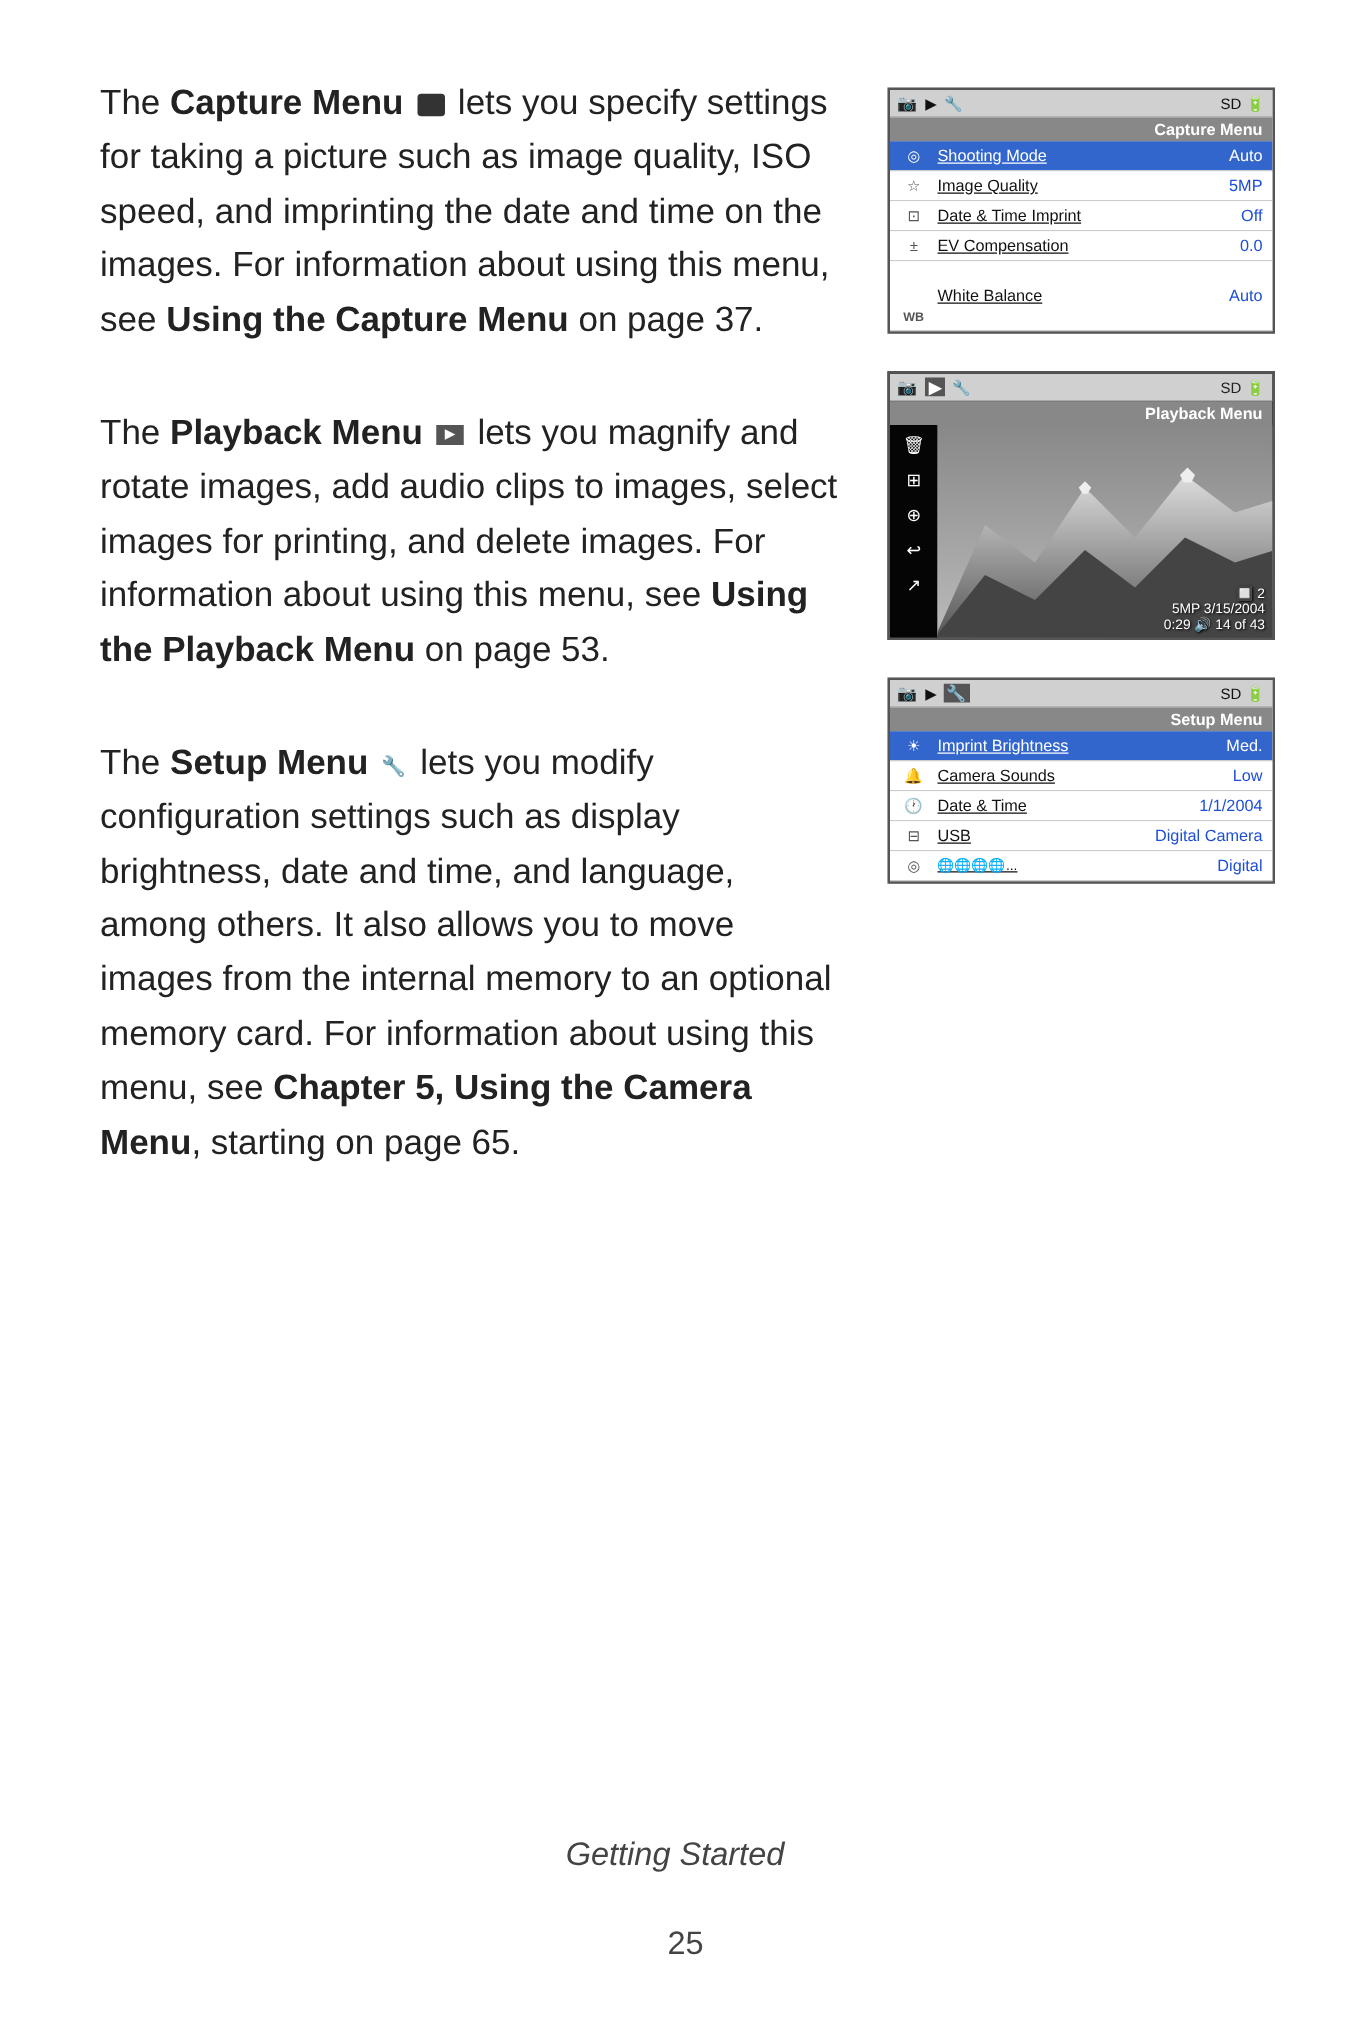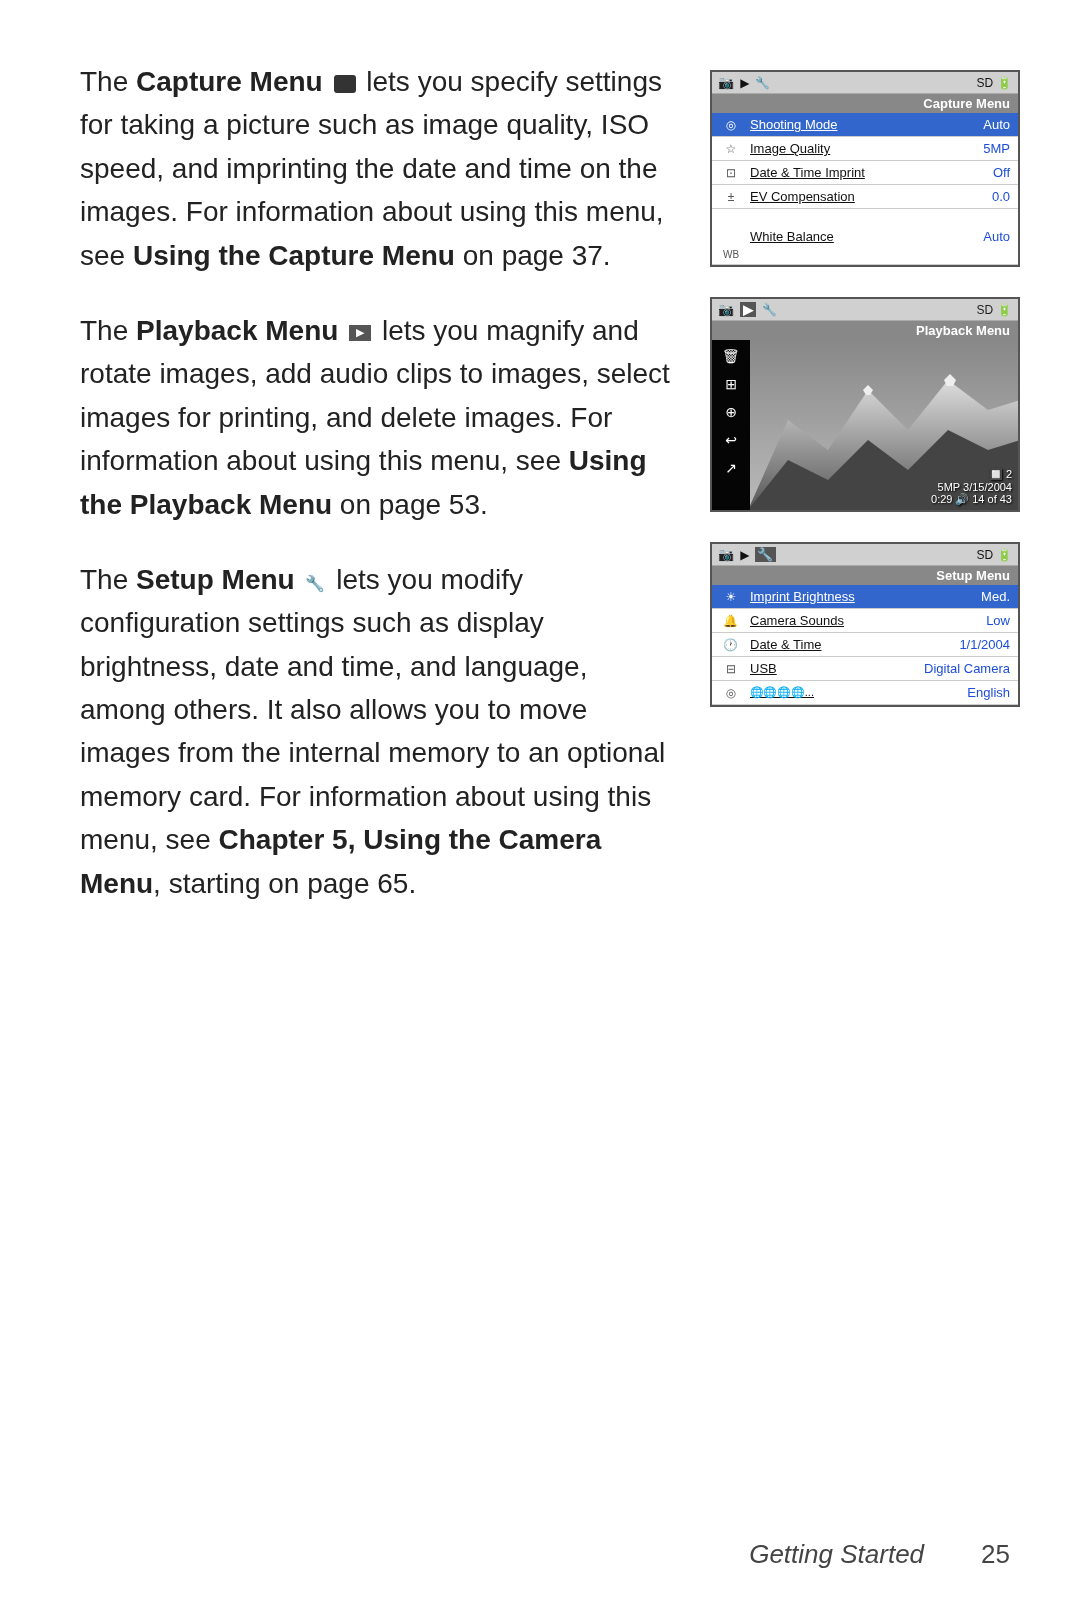--- a/index.html
+++ b/index.html
@@ -17,21 +17,21 @@
       display: flex;
       flex-direction: row;
       padding: 60px 50px 60px 80px;
       gap: 40px;
     }
 
     .text-column {
       flex: 1;
       display: flex;
       flex-direction: column;
-      gap: 0;
+      gap: 15px;
     }
 
     .screens-column {
       width: 320px;
       display: flex;
       flex-direction: column;
       gap: 30px;
       padding-top: 10px;
     }
 
@@ -189,20 +189,21 @@
     .page-footer {
       position: absolute;
       bottom: 50px;
       left: 0;
       right: 0;
       display: flex;
       justify-content: flex-end;
       align-items: center;
       padding: 0 70px;
       gap: 40px;
+      flex-direction: column;
     }
 
     .footer-section-label {
       font-size: 26px;
       color: #444;
       font-style: italic;
     }
 
     .footer-page-num {
       font-size: 26px;
@@ -275,21 +276,21 @@
           <span class="row-icon">⊡</span>
           <span class="row-label">Date &amp; Time Imprint</span>
           <span class="row-value">Off</span>
         </div>
         <div class="screen-menu-row">
           <span class="row-icon">±</span>
           <span class="row-label">EV Compensation</span>
           <span class="row-value">0.0</span>
         </div>
         <div class="screen-menu-row">
-          <span class="row-icon" style="font-size:10px;font-weight:normal;margin-top:36px;">WB</span>
+          <span class="row-icon" style="font-size:10px;font-weight:bold;margin-top:36px;">WB</span>
           <span class="row-label">White Balance</span>
           <span class="row-value">Auto</span>
         </div>
       </div>
     </div>
 
     <div class="screen-wrapper">
       <div class="playback-screen">
 
         <div class="playback-topbar">
@@ -379,21 +380,21 @@
           <span class="row-value">1/1/2004</span>
         </div>
         <div class="screen-menu-row">
           <span class="row-icon">⊟</span>
           <span class="row-label">USB</span>
           <span class="row-value">Digital Camera</span>
         </div>
         <div class="screen-menu-row">
           <span class="row-icon">◎</span>
           <span class="row-label" style="font-size:11px;">🌐🌐🌐🌐...</span>
-          <span class="row-value">English</span>
+          <span class="row-value">Digital</span>
         </div>
       </div>
     </div>
 
   </div>
 </div>
 
 <div class="page-footer">
   <span class="footer-section-label">Getting Started</span>
   <span class="footer-page-num">25</span>

